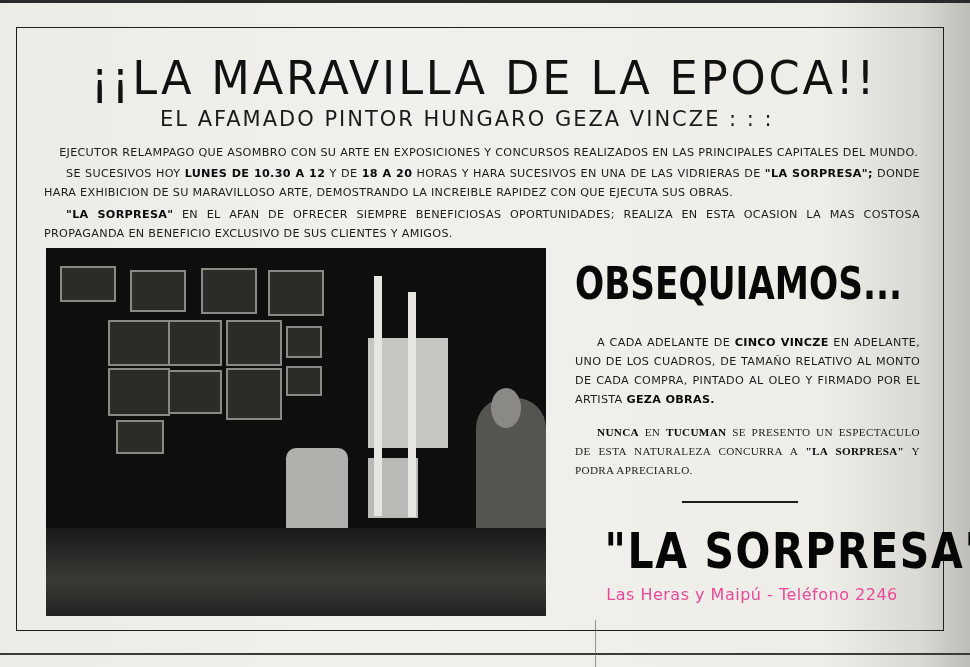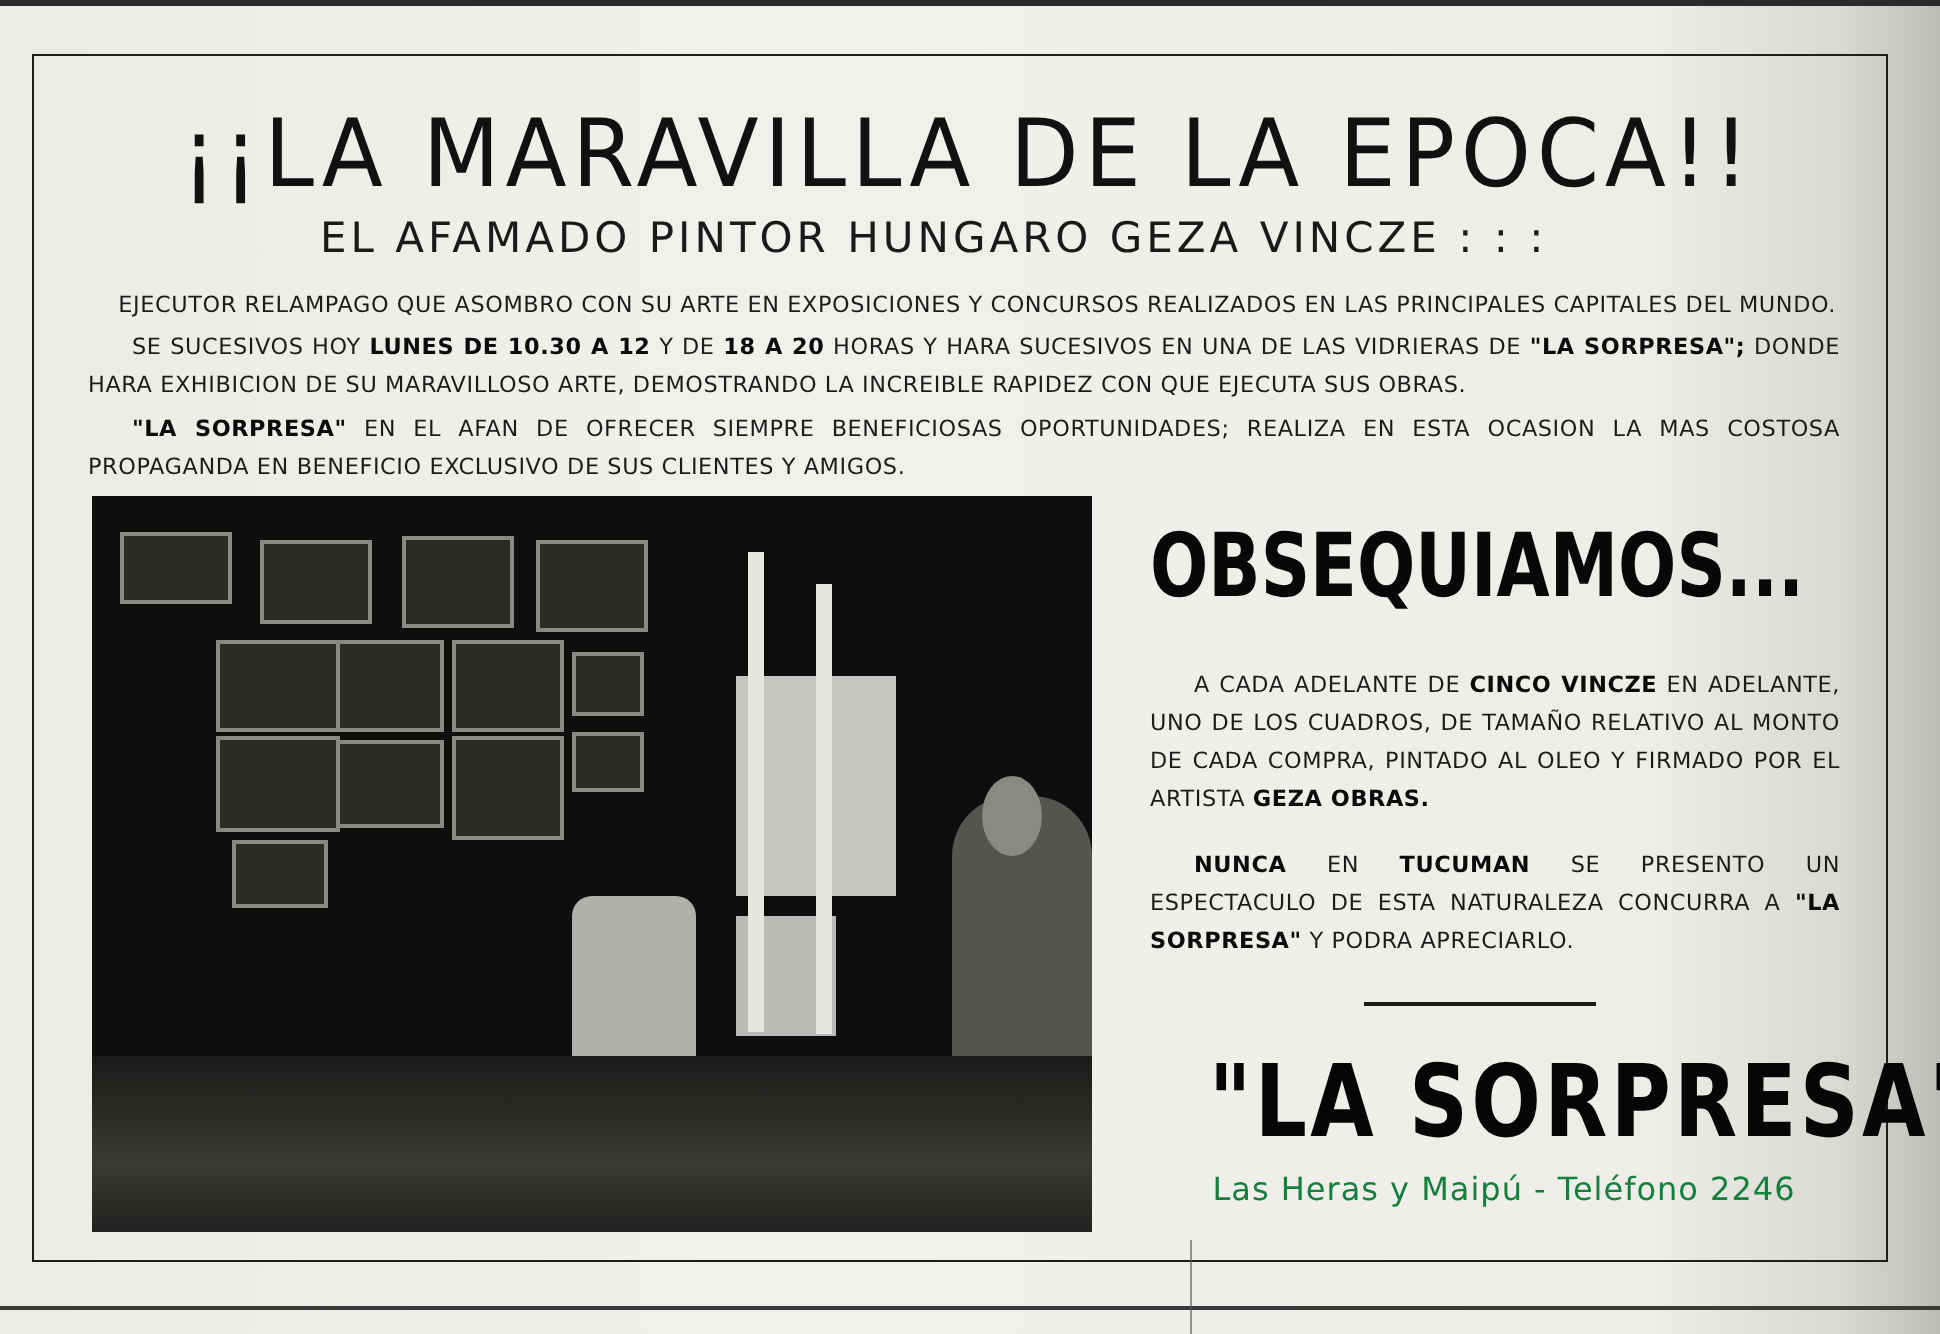--- a/index.html
+++ b/index.html
@@ -37,30 +37,30 @@
     background:#0e0e0e; overflow:hidden;
   }
   .photo .pn { position:absolute; border:2px solid #8a8a85; background:#2b2b28; }
   .photo .ease1 { position:absolute; background:#e6e5e0; }
   .offer-title {
     position:absolute; left:575px; top:258px; width:360px;
     font-family:"DejaVu Sans", sans-serif; font-weight:bold; font-size:44px;
     letter-spacing:0px; transform:scaleX(0.78); transform-origin:left; color:#080808; white-space:nowrap;
   }
   .offer-body { left:575px; top:333px; width:345px; text-align:justify; text-indent:22px; }
-  .tuc-body { left:575px; top:423px; width:345px; text-align:justify; text-indent:22px; }
+  .tuc-body { left:575px; top:423px; width:345px; text-align:justify; text-indent:22px;font-family:Liberation Serif, serif; }
   .sep { position:absolute; left:682px; top:501px; width:116px; height:1.5px; background:#1c1c1c; }
   .store-name {
     position:absolute; left:572px; top:522px; width:360px; text-align:center;
     font-family:"DejaVu Sans", sans-serif; font-weight:bold; font-size:50px;
     transform:scaleX(0.82); transform-origin:center; color:#060606; white-space:nowrap; letter-spacing:2px;
   }
   .address {
     position:absolute; left:572px; top:585px; width:360px; text-align:center;
-    font-family:"DejaVu Sans", sans-serif; font-size:16px; color:#15803d; letter-spacing:0.5px;
+    font-family:"DejaVu Sans", sans-serif; font-size:16px; color:#ec4899; letter-spacing:0.5px;
   }
 </style>
 </head>
 <body>
 
 <div class="top-rule"></div>
 <div class="frame"></div>
 
 <div class="headline">¡¡LA MARAVILLA DE LA EPOCA!!</div>
 <div class="subhead">EL AFAMADO PINTOR HUNGARO GEZA VINCZE : : :</div>

